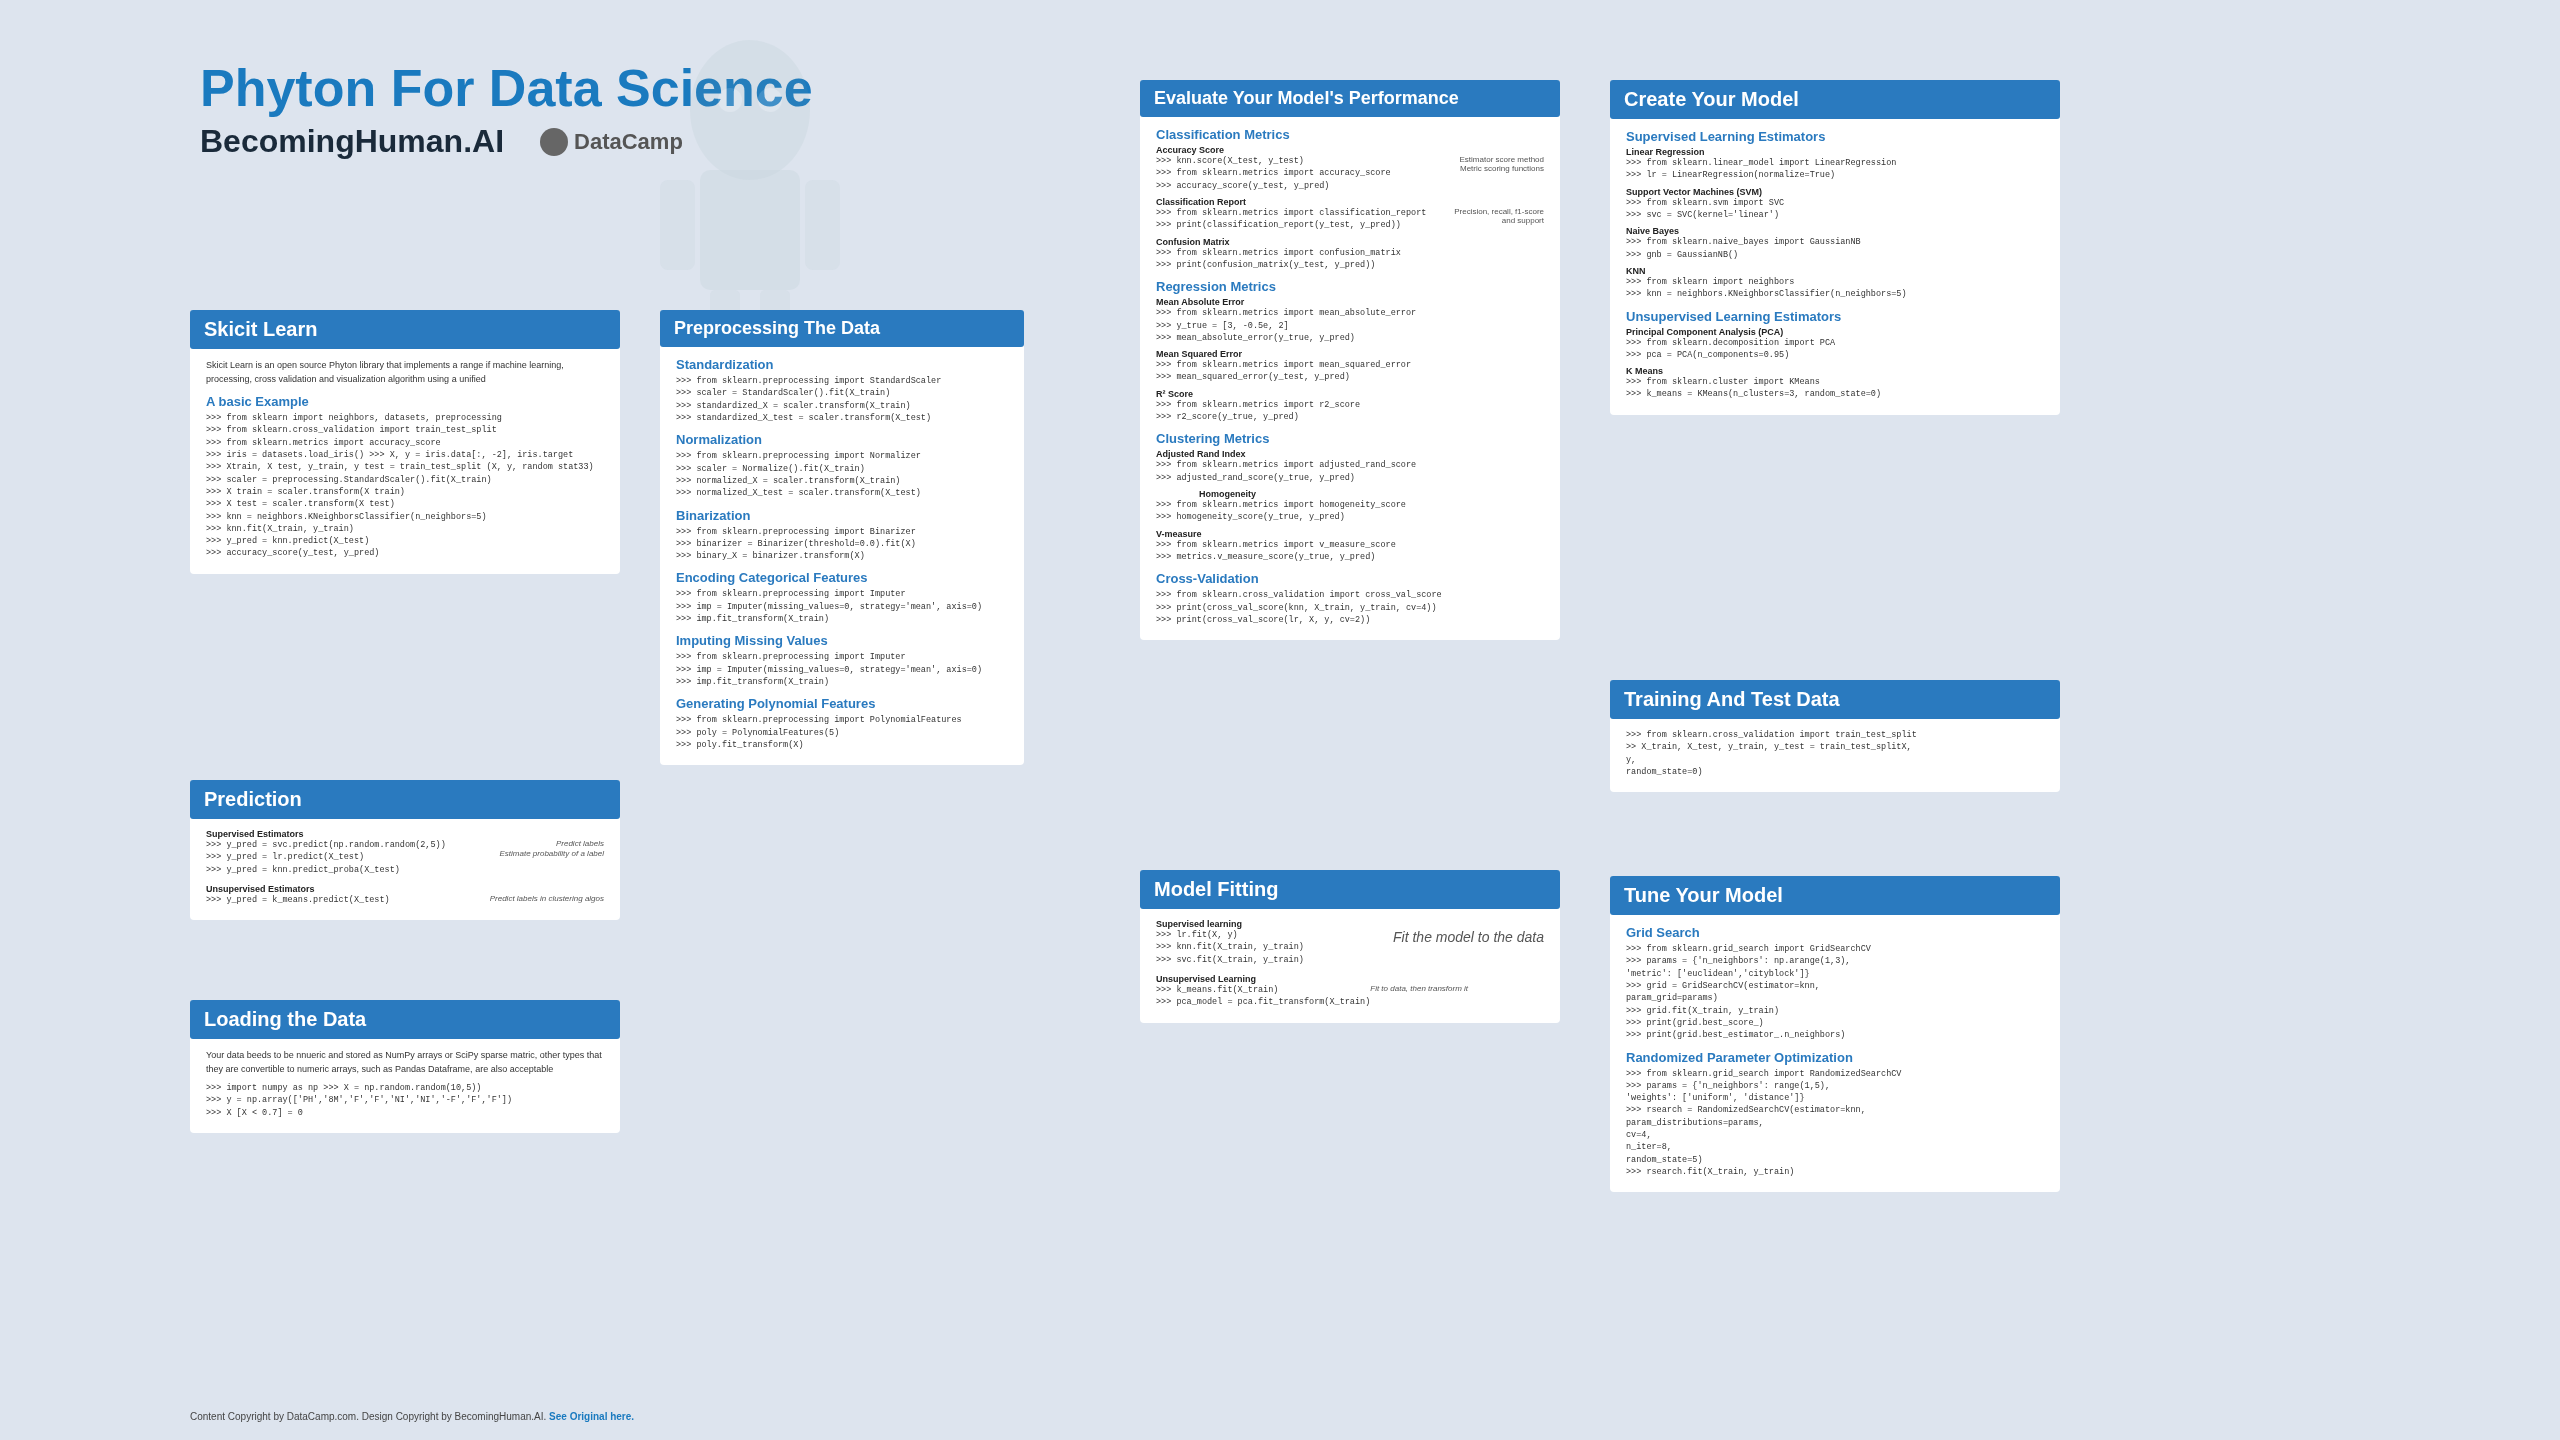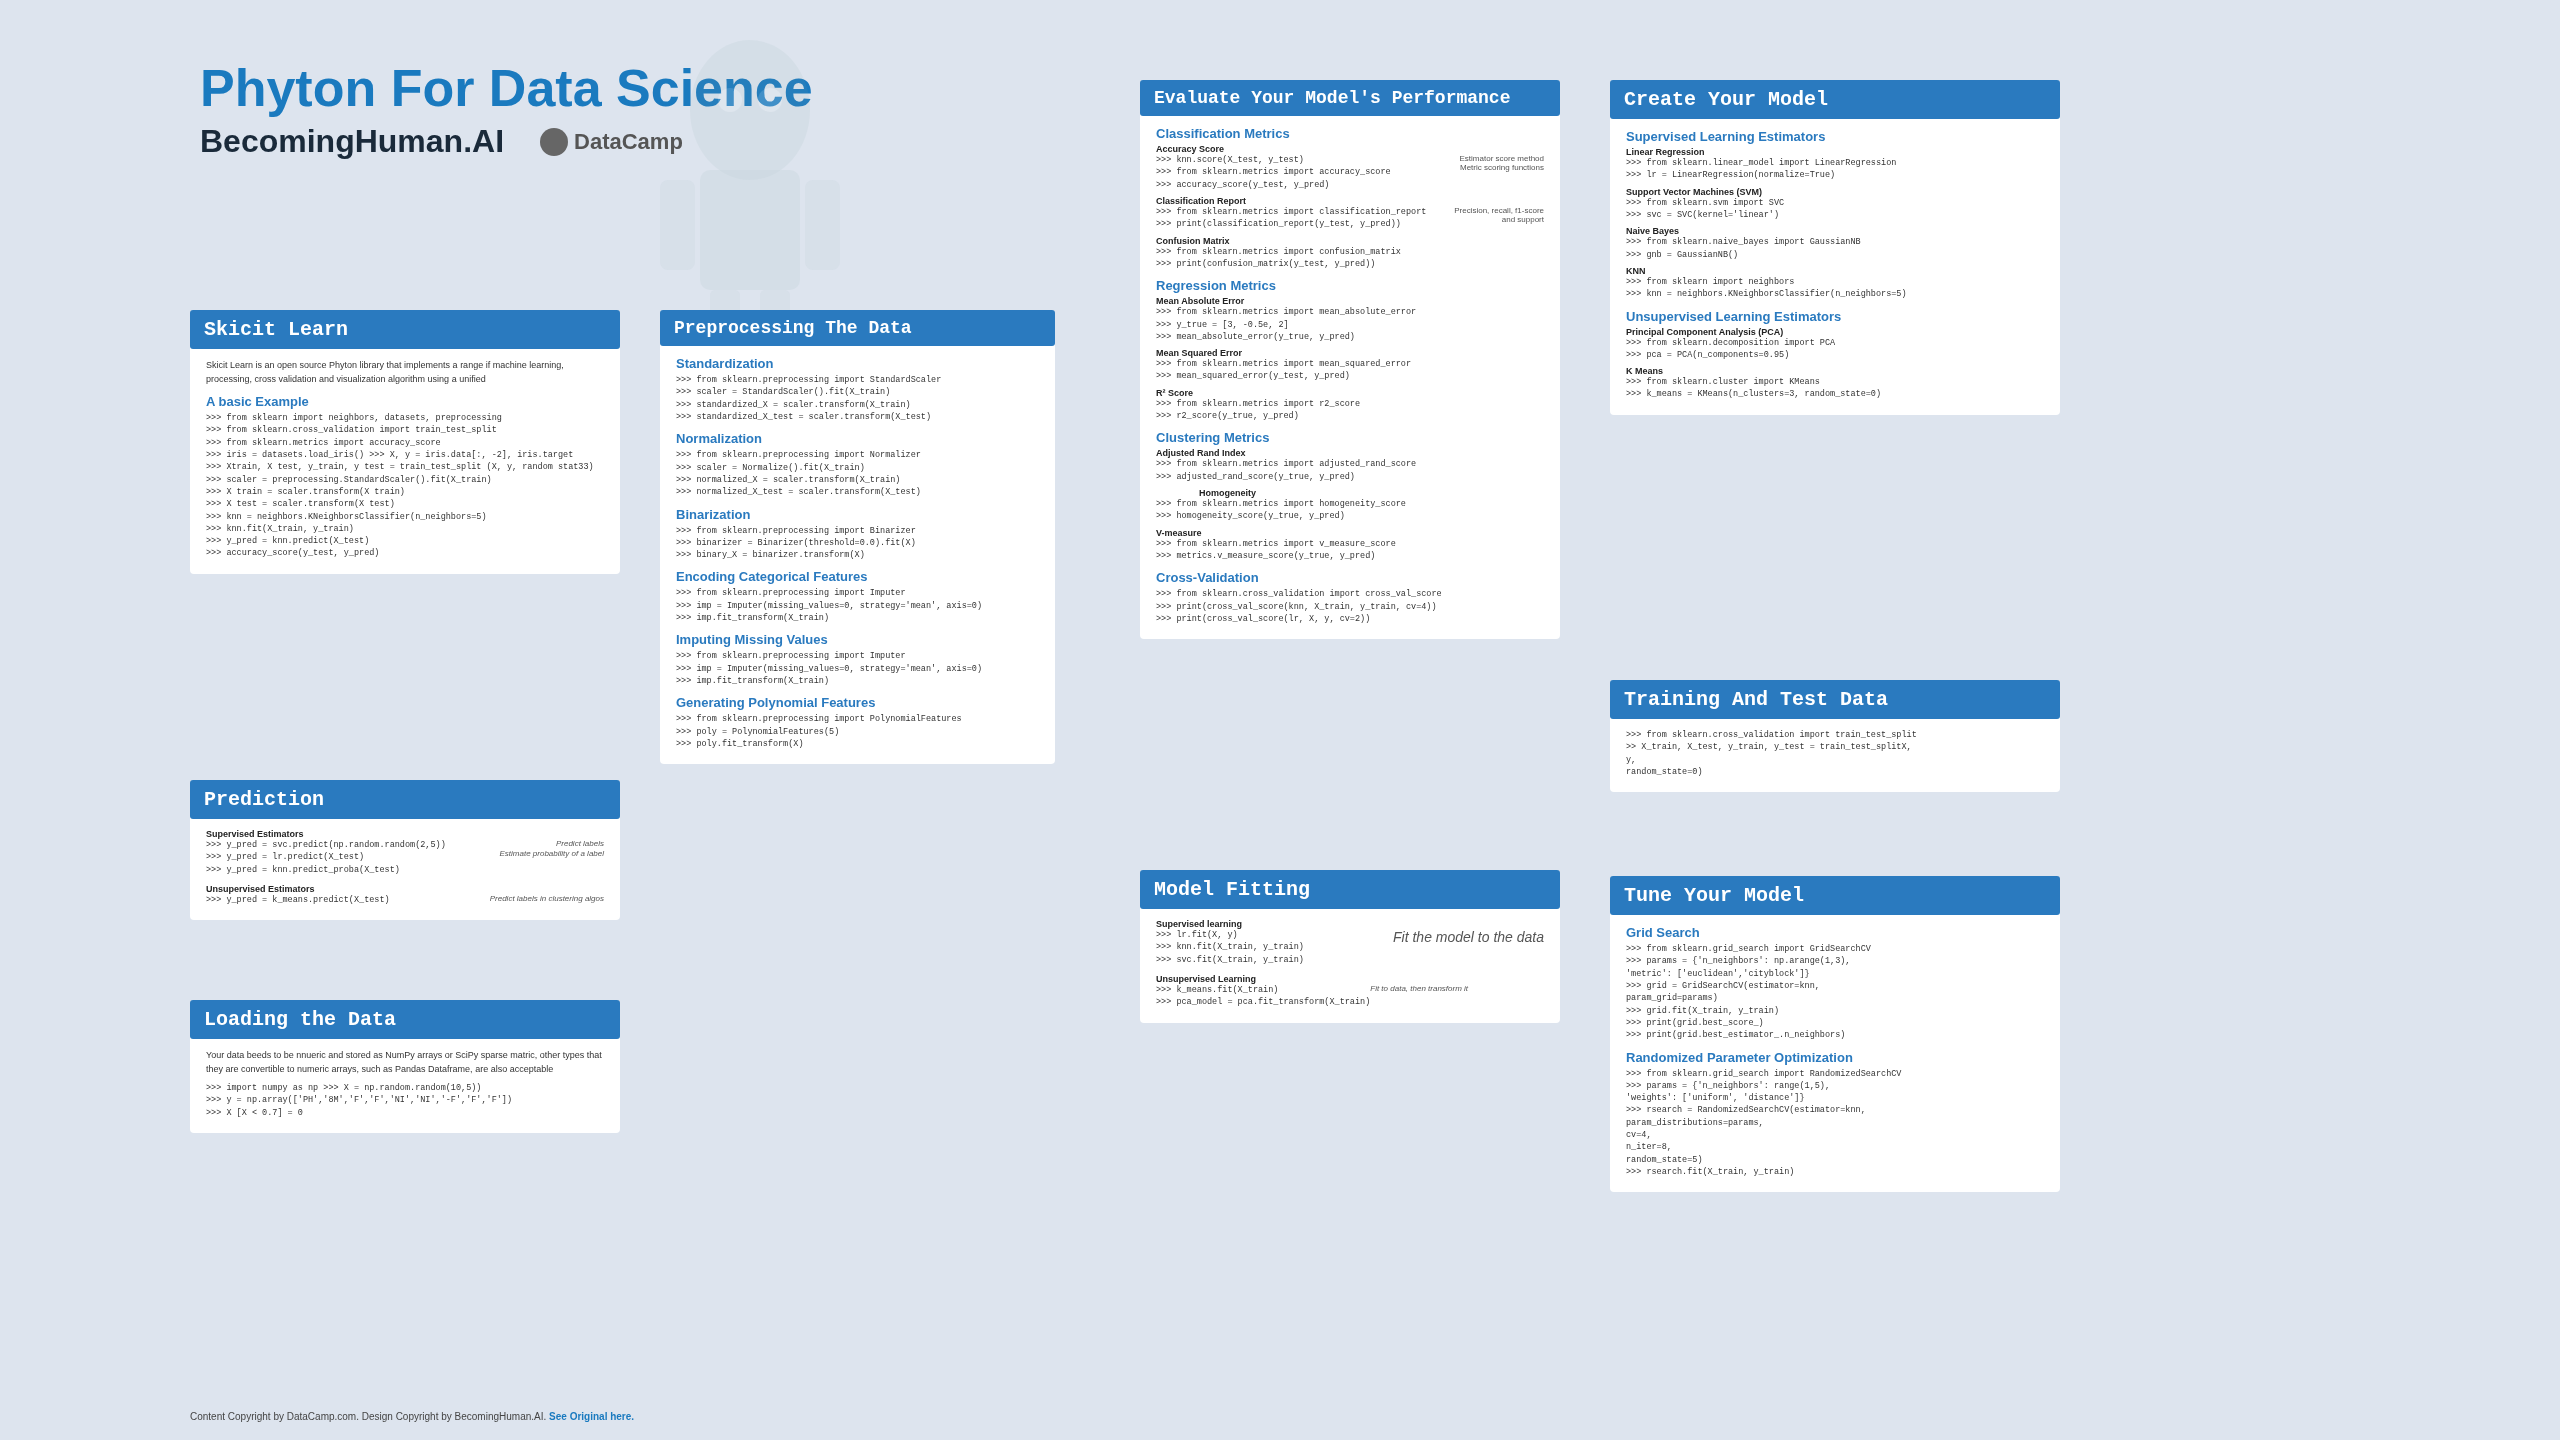--- a/index.html
+++ b/index.html
@@ -130,21 +130,21 @@
     #panel-loading {
       left: 190px;
       top: 1000px;
       width: 430px;
     }
 
     
     #panel-preprocessing {
       left: 660px;
       top: 310px;
-      width: 395px;
+      width: 364px;
     }
 
     
     #panel-evaluate {
       left: 1140px;
       top: 80px;
       width: 420px;
     }
 
     
@@ -190,21 +190,20 @@
 
     .panel-full-header {
       font-size: 20px;
       font-weight: 900;
       color: white;
       background: #2a7abf;
       padding: 8px 14px;
       border-radius: 3px;
       margin: -14px -16px 10px -16px;
       display: block;
-      font-family: Liberation Mono, monospace;
     }
 
     .inline-right {
       float: right;
       font-size: 8px;
       color: #555;
       font-style: italic;
       text-align: right;
       max-width: 130px;
       line-height: 1.3;

